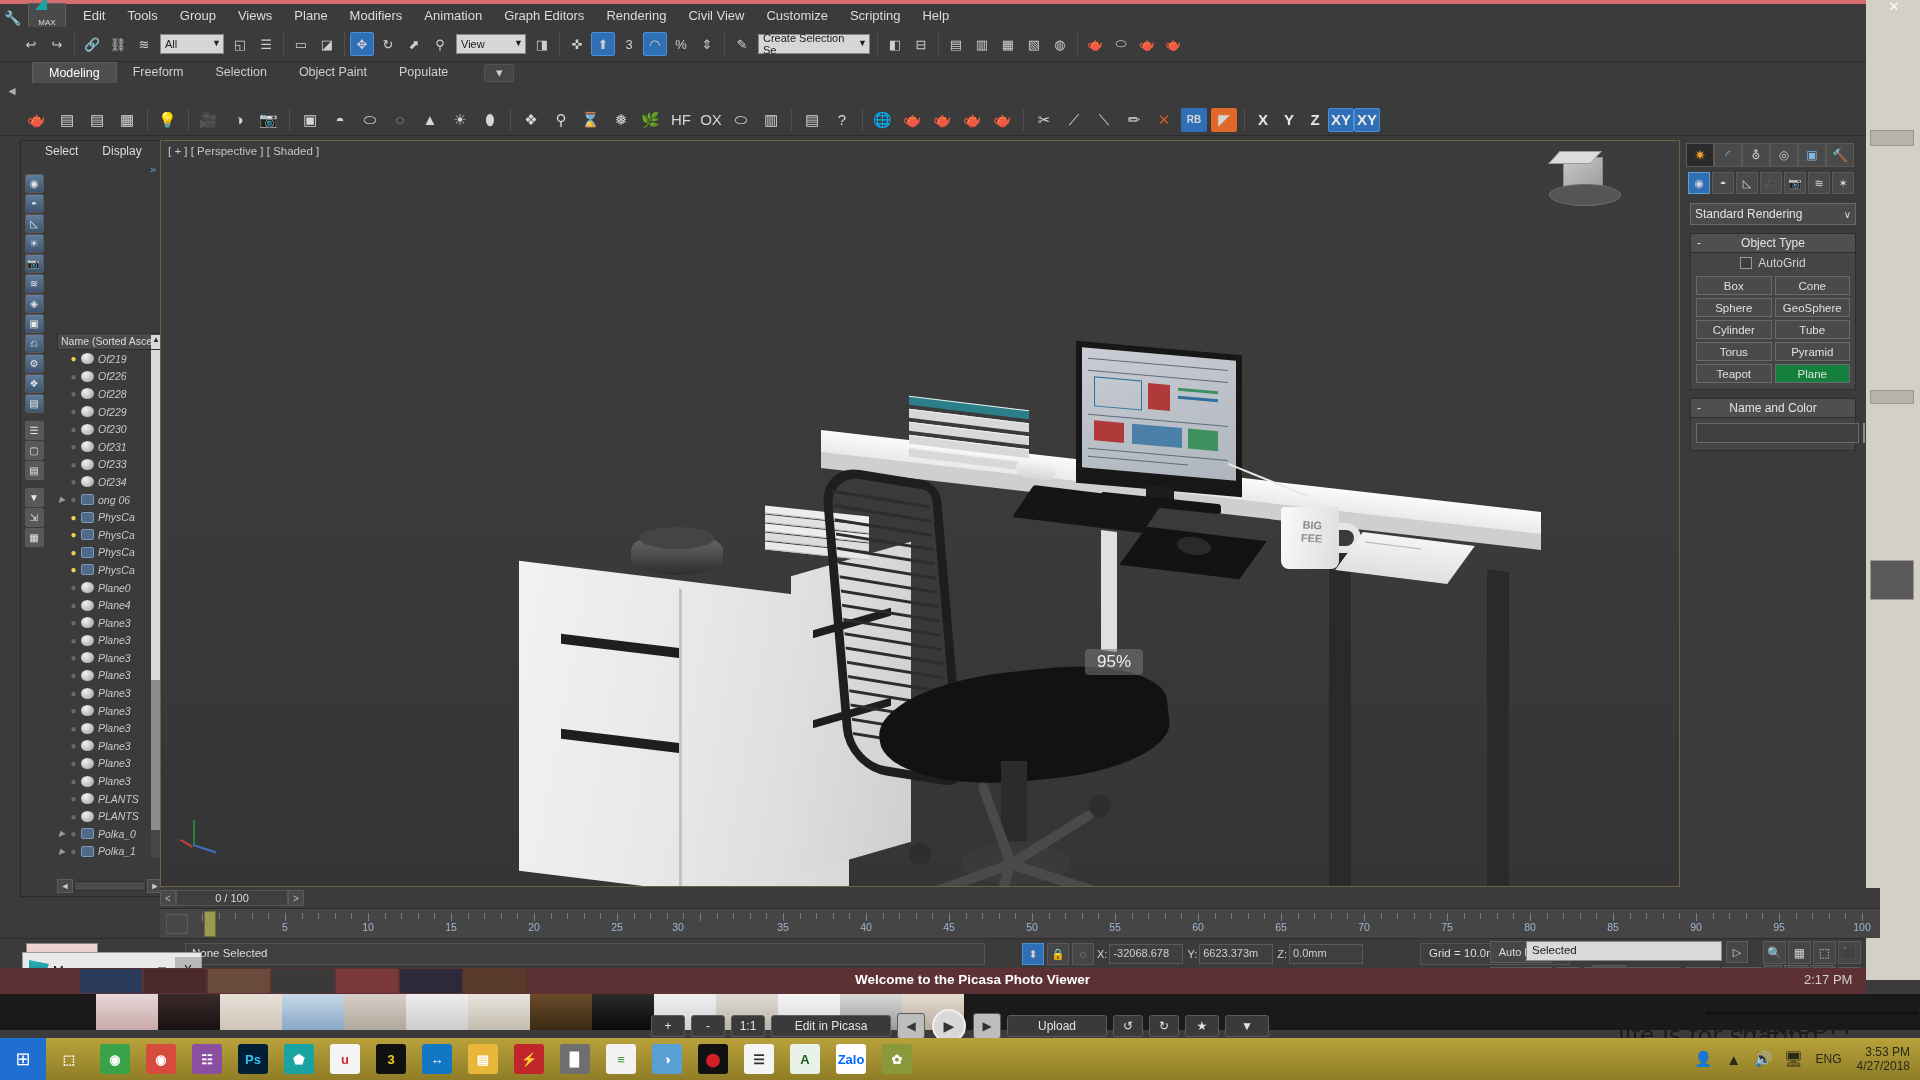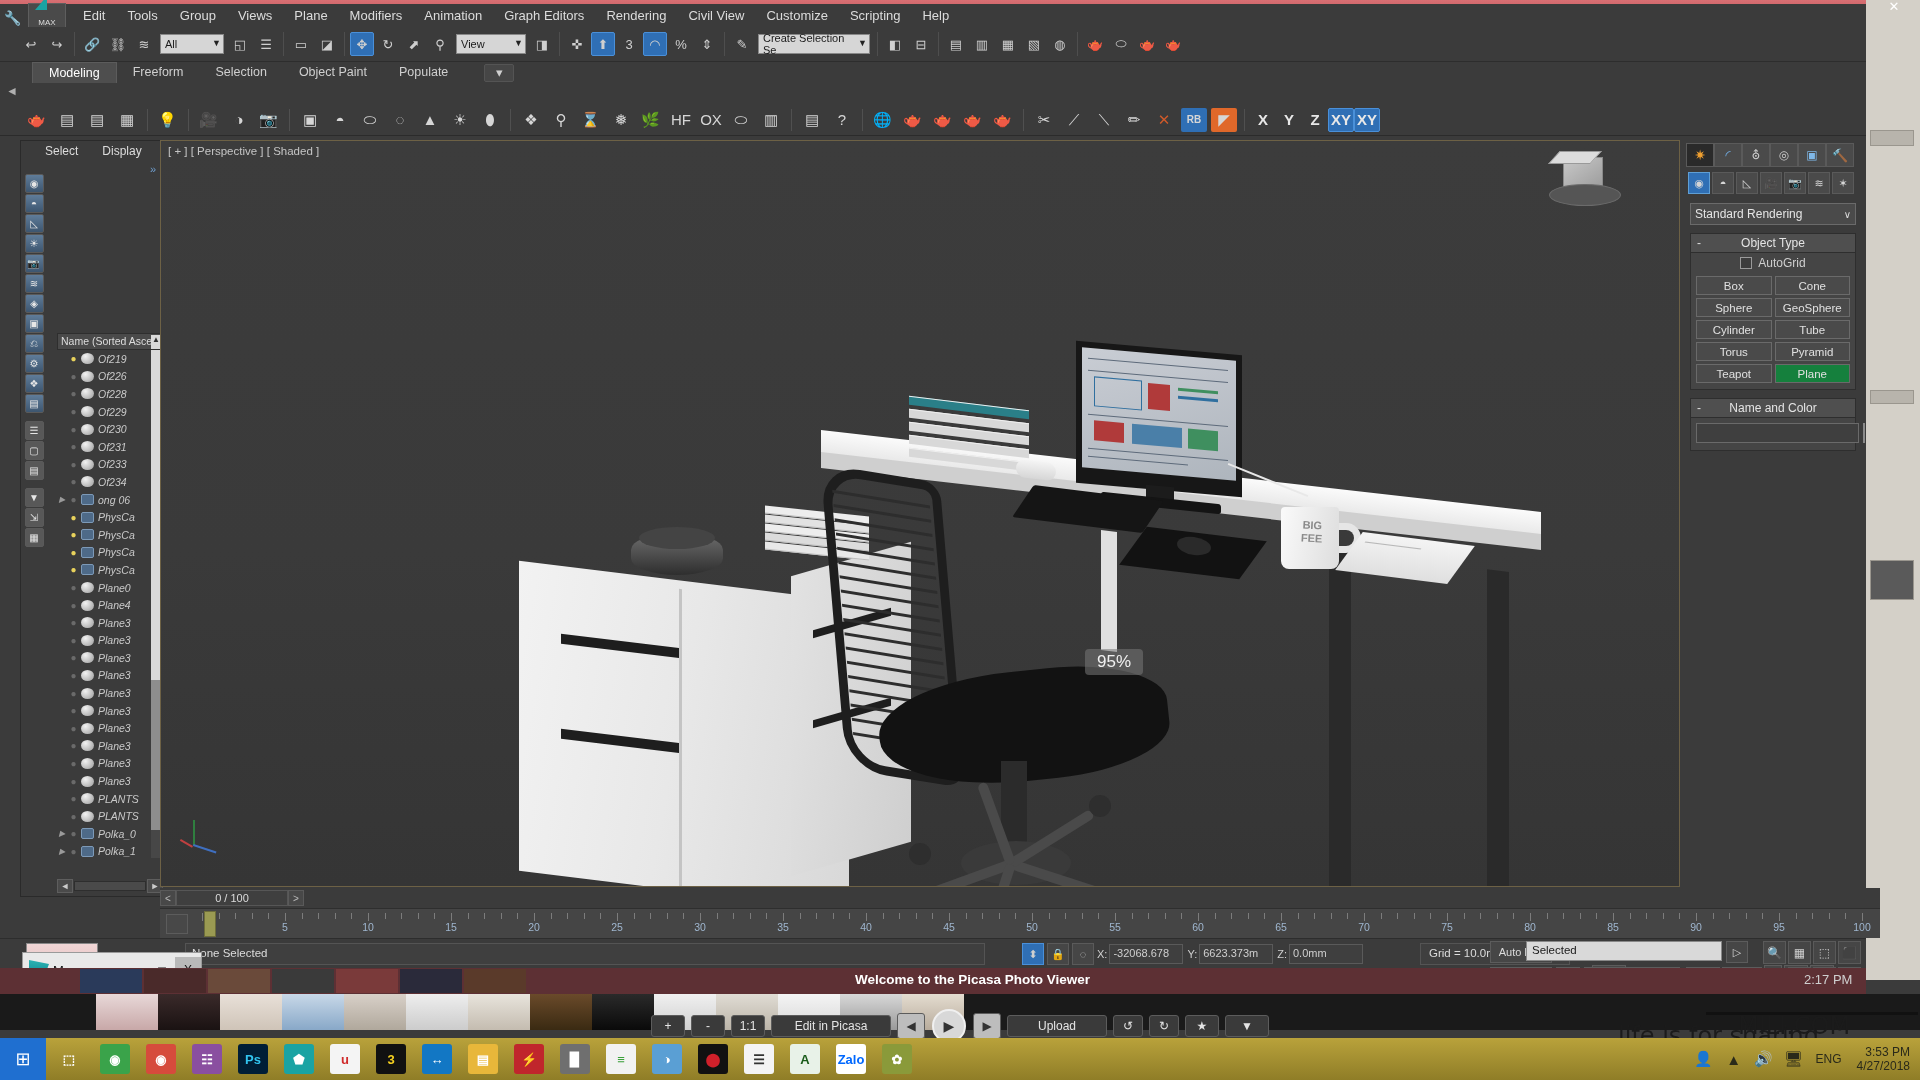--- a/index.html
+++ b/index.html
@@ -1143,21 +1143,21 @@
         <div class="tick" style="left: 1593.6px; height: 6px;"></div>
         <div class="tick" style="left: 1610.2px; height: 6px;"></div>
         <div class="tick" style="left: 1626.8px; height: 6px;"></div>
         <div class="tick" style="left: 1643.4px; height: 6px;"></div>
         <div class="tick" style="left: 1660px;"></div>
         <div class="tlabel" style="left: 83px;">5</div>
         <div class="tlabel" style="left: 166px;">10</div>
         <div class="tlabel" style="left: 249px;">15</div>
         <div class="tlabel" style="left: 332px;">20</div>
         <div class="tlabel" style="left: 415px;">25</div>
-        <div class="tlabel" style="left: 498px;">30</div>
+        <div class="tlabel" style="left: 476px;">30</div>
         <div class="tlabel" style="left: 581px;">35</div>
         <div class="tlabel" style="left: 664px;">40</div>
         <div class="tlabel" style="left: 747px;">45</div>
         <div class="tlabel" style="left: 830px;">50</div>
         <div class="tlabel" style="left: 913px;">55</div>
         <div class="tlabel" style="left: 996px;">60</div>
         <div class="tlabel" style="left: 1079px;">65</div>
         <div class="tlabel" style="left: 1162px;">70</div>
         <div class="tlabel" style="left: 1245px;">75</div>
         <div class="tlabel" style="left: 1328px;">80</div>

